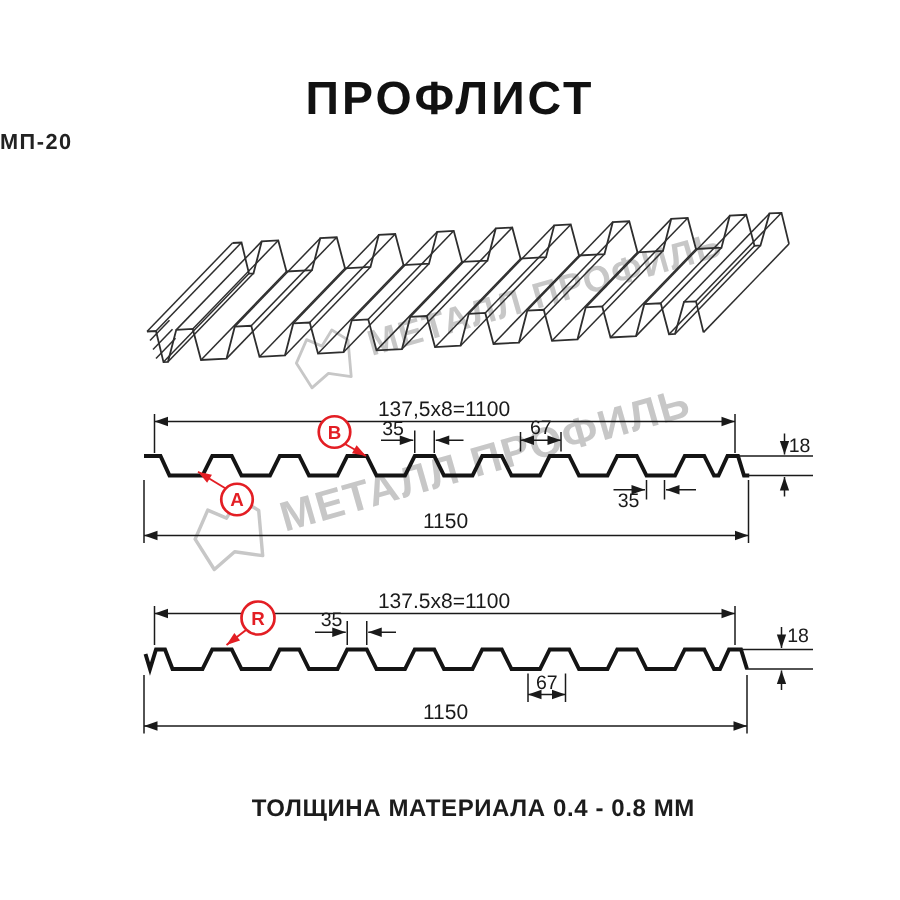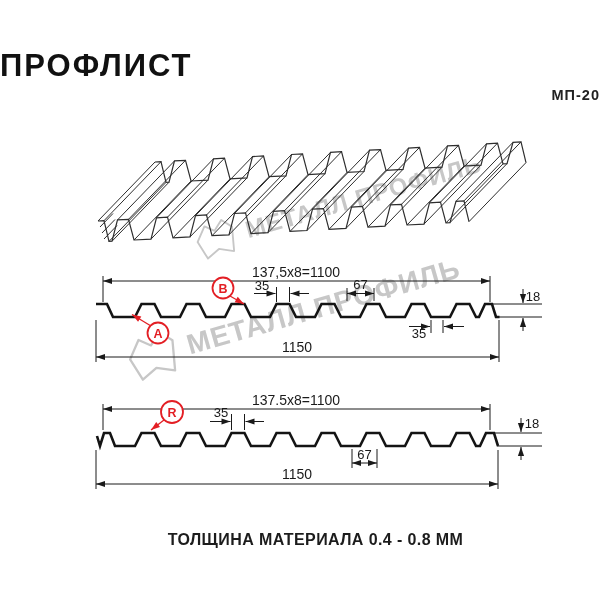--- a/index.html
+++ b/index.html
@@ -1,21 +1,21 @@
 <!DOCTYPE html>
 <html><head>
 <meta charset="utf-8">
 <style>
   html,body{margin:0;padding:0;background:#fff;}
   .stage{position:relative;width:600px;height:600px;background:#ffffff;overflow:hidden;
          font-family:"Liberation Sans",sans-serif;color:#1a1a1a;}
-  .title{position:absolute;left:0;right:0;top:48px;
+  .title{position:absolute;left:0;right:0;top:48px;text-align:center;
          font-size:31px;font-weight:700;letter-spacing:2px;color:#111;z-index:3;}
-  .subtitle{position:absolute;left:0;right:0;top:87px;text-align:right;
-         font-size:14.5px;font-weight:700;letter-spacing:1px;color:#222;z-index:3;padding-left:30px;}
+  .subtitle{position:absolute;left:0;right:0;top:87px;text-align:left;
+         font-size:14.5px;font-weight:700;letter-spacing:1px;color:#222;z-index:3;}
   .footer{position:absolute;left:0;right:0;top:531px;text-align:center;
          font-size:16px;font-weight:700;letter-spacing:.4px;color:#1c1c1c;z-index:3;margin-left:31px;}
   .wm{position:absolute;display:flex;align-items:center;gap:10px;z-index:1;
       color:#c7c7c7;font-weight:700;white-space:nowrap;}
   .wm .wm-text{letter-spacing:1px;}
   .wm1{left:196px;top:226px;font-size:24px;transform:rotate(-16deg);transform-origin:0 50%;}
   .wm2{left:128px;top:340px;font-size:28px;transform:rotate(-16deg);transform-origin:0 50%;}
   svg#draw{position:absolute;left:0;top:0;z-index:2;}
   text{font-family:"Liberation Sans",sans-serif;fill:#1a1a1a;}
   .t14{font-size:14px;}

